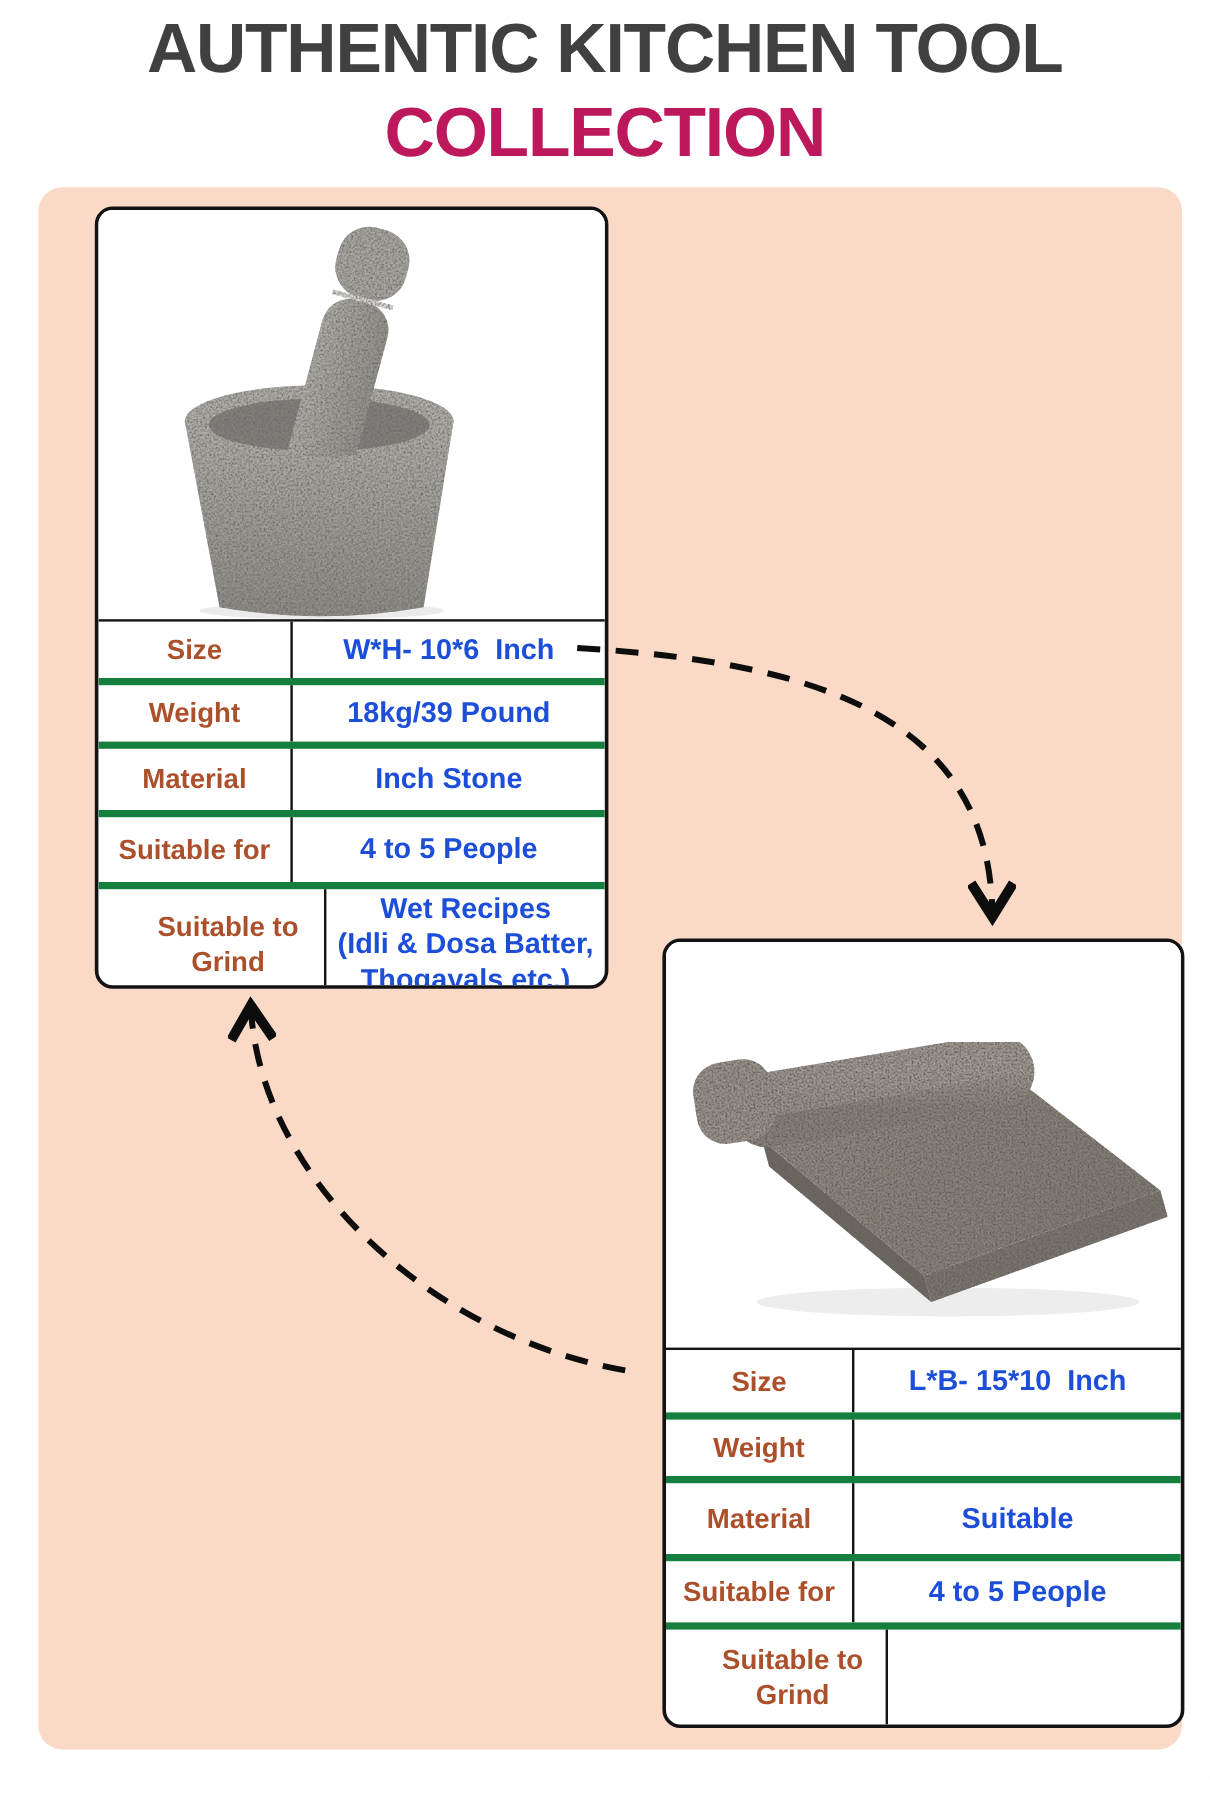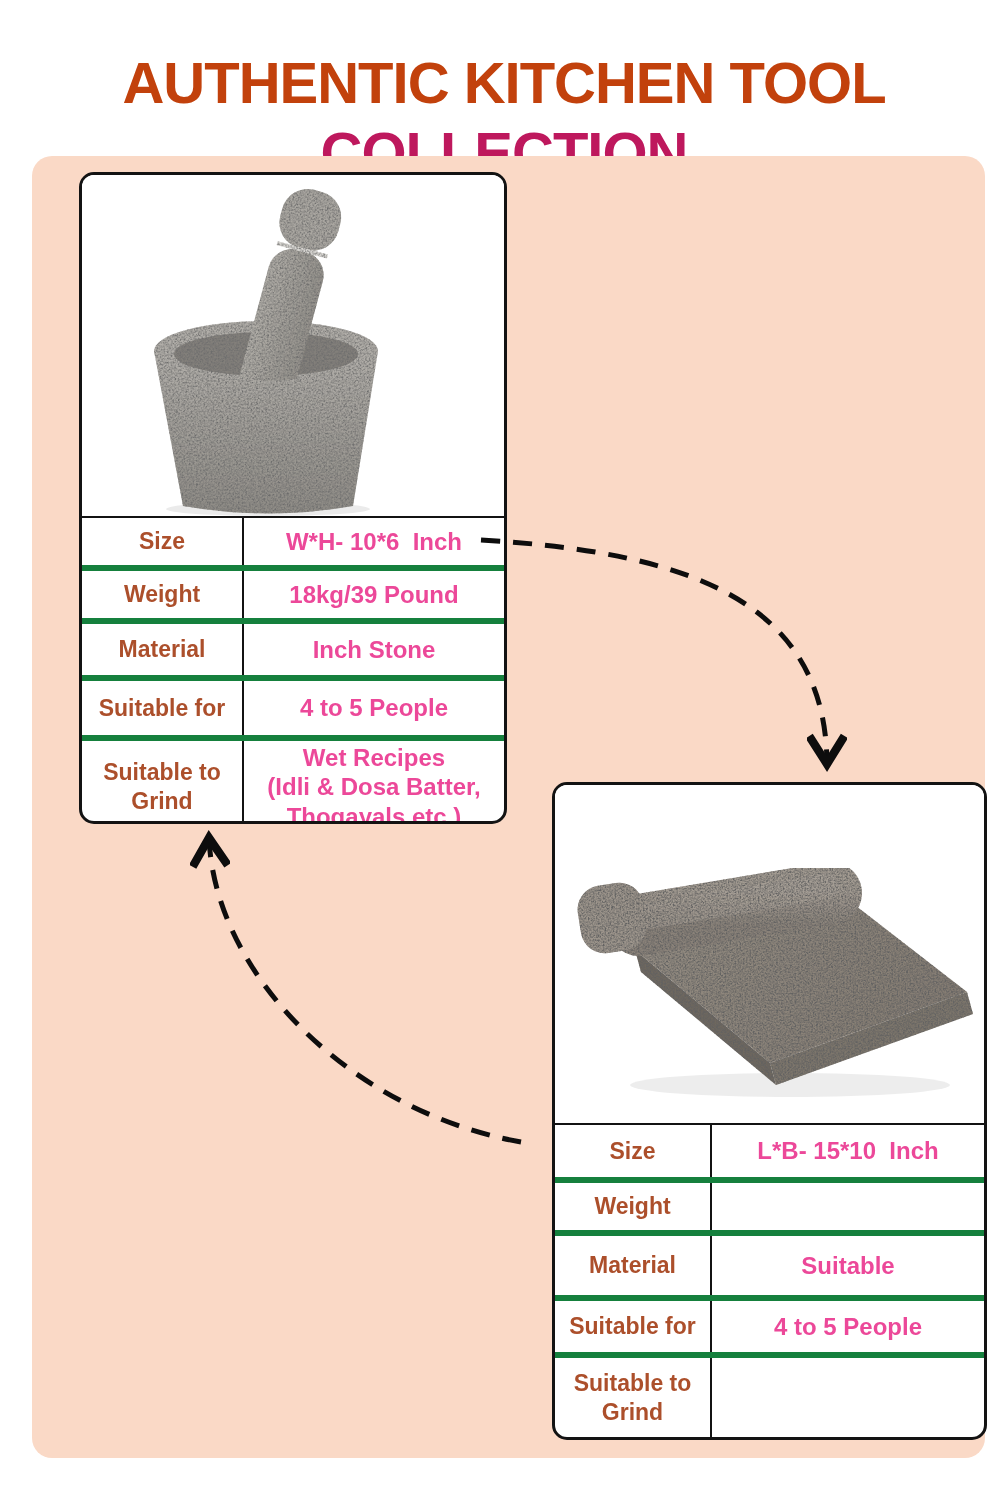--- a/index.html
+++ b/index.html
@@ -20,21 +20,21 @@
     position: absolute;
     top: 6px; left: 0;
     width: 100%;
     text-align: center;
     font-weight: 700;
     font-size: 58px;
     line-height: 70px;
     letter-spacing: -1px;
     z-index: 1;
   }
-  .title .line1 { color: #c2410c; display: block; margin-top: 42px; }
+  .title .line1 { color: #404040; display: block; }
   .title .line2 { color: #be185d; display: block; }
 
   
   .panel {
     position: absolute;
     left: 32px; top: 156px;
     width: 953px; height: 1302px;
     background: #FAD9C6;
     border-radius: 20px;
     z-index: 1;
@@ -61,21 +61,21 @@
     align-items: center;
     justify-content: center;
     background: #ffffff;
   }
   .card1 .img-area { height: 341px; }
   .card2 .img-area { height: 338px; }
 
   .spec { display: flex; flex-direction: column; flex: 1 1 auto; border-top: 2px solid #131313; }
   .spec .row { display: flex; flex: 0 0 auto; }
   .spec .row + .row { border-top: 6px solid #15803d; }
-  .spec .row.last { flex: 1 1 auto; }
+  .spec .row.last { flex: 1 1 auto; padding-left: 28px; }
 
   .cell-label {
     flex: 0 0 auto;
     border-right: 2px solid #131313;
     display: flex;
     align-items: center;
     justify-content: center;
     text-align: center;
     color: #AC4F2B;
     font-weight: 700;
@@ -86,21 +86,21 @@
   }
   .card1 .cell-label { width: 162px; }
   .card2 .cell-label { width: 157px; }
 
   .cell-value {
     flex: 1 1 auto;
     display: flex;
     align-items: center;
     justify-content: center;
     text-align: center;
-    color: #ec4899;
+    color: #1d4ed8;
     font-weight: 700;
     font-size: 24px;
     line-height: 1.22;
     white-space: pre-wrap;
     padding: 2px 6px;
   }
 
   
   .arrows {
     position: absolute;

